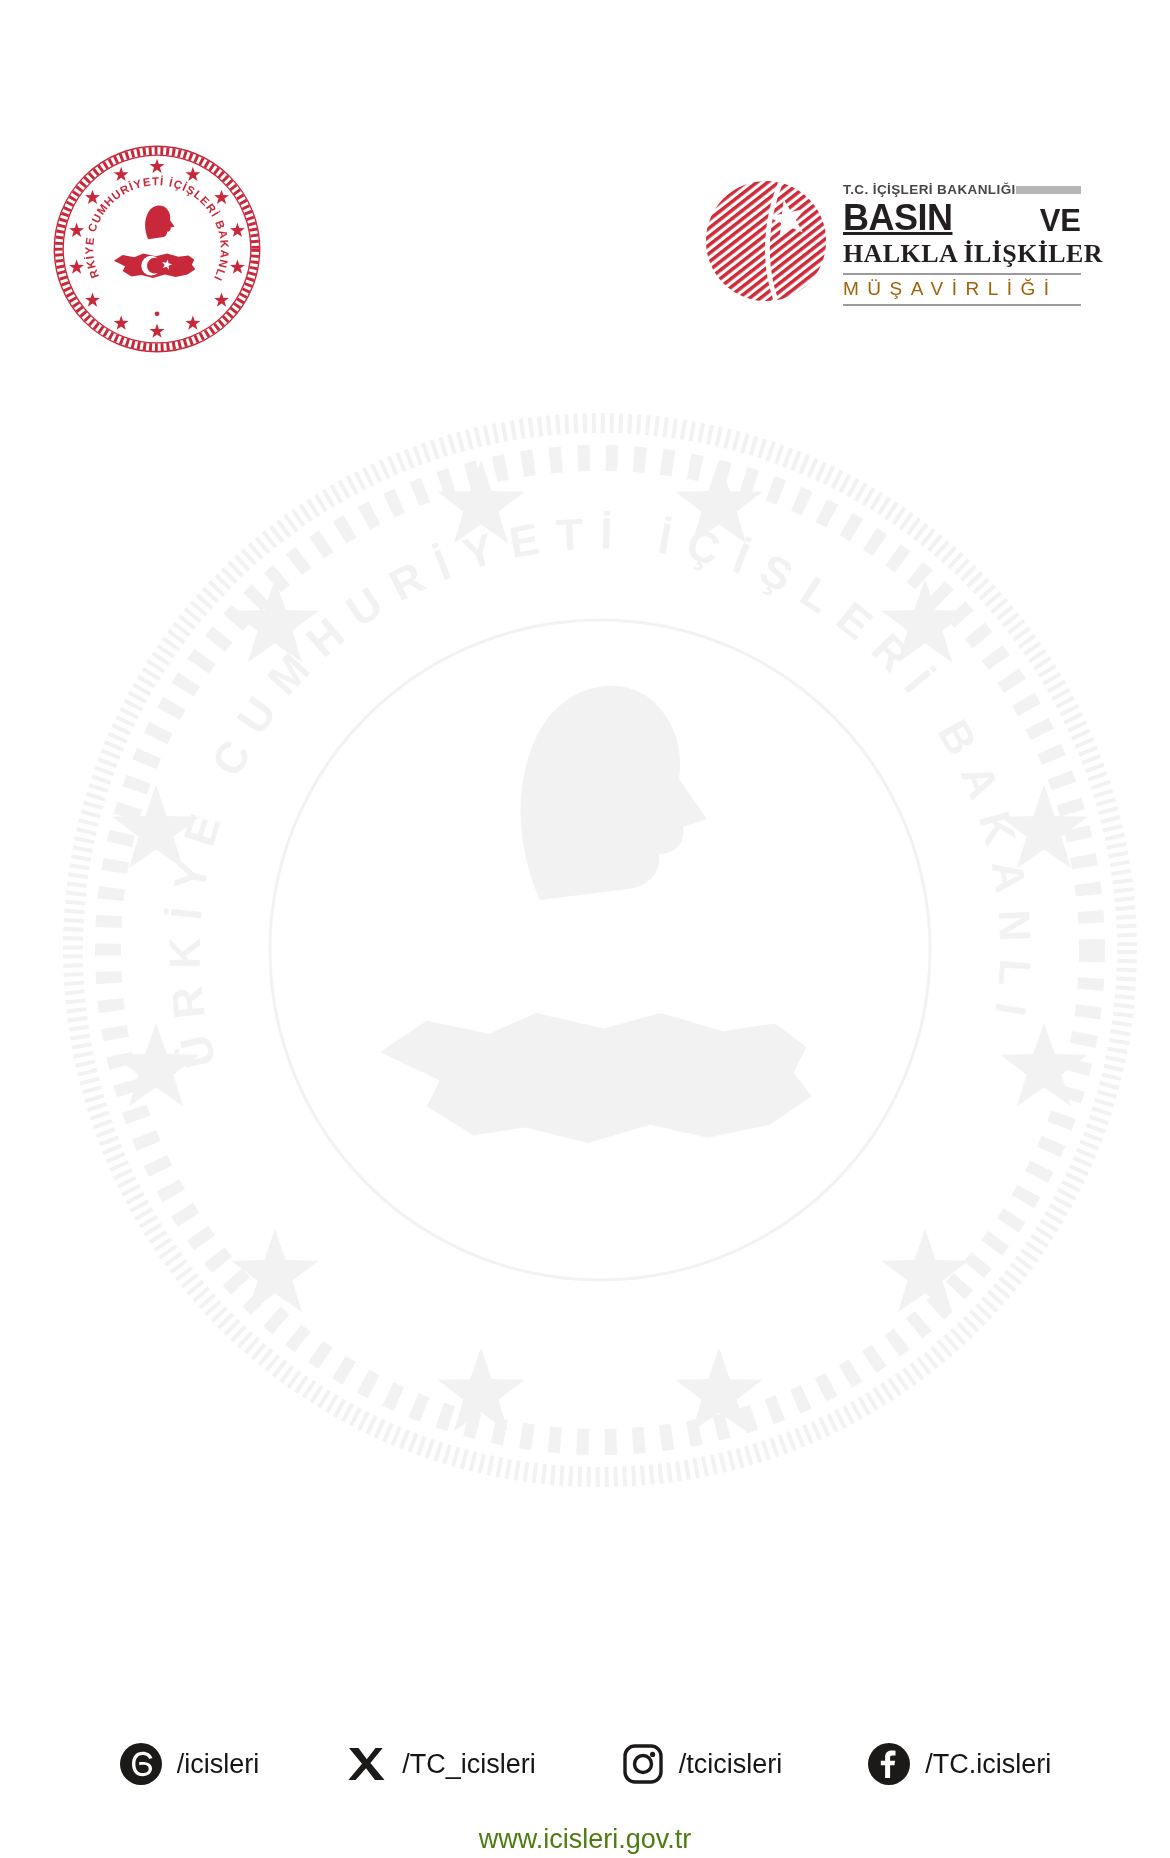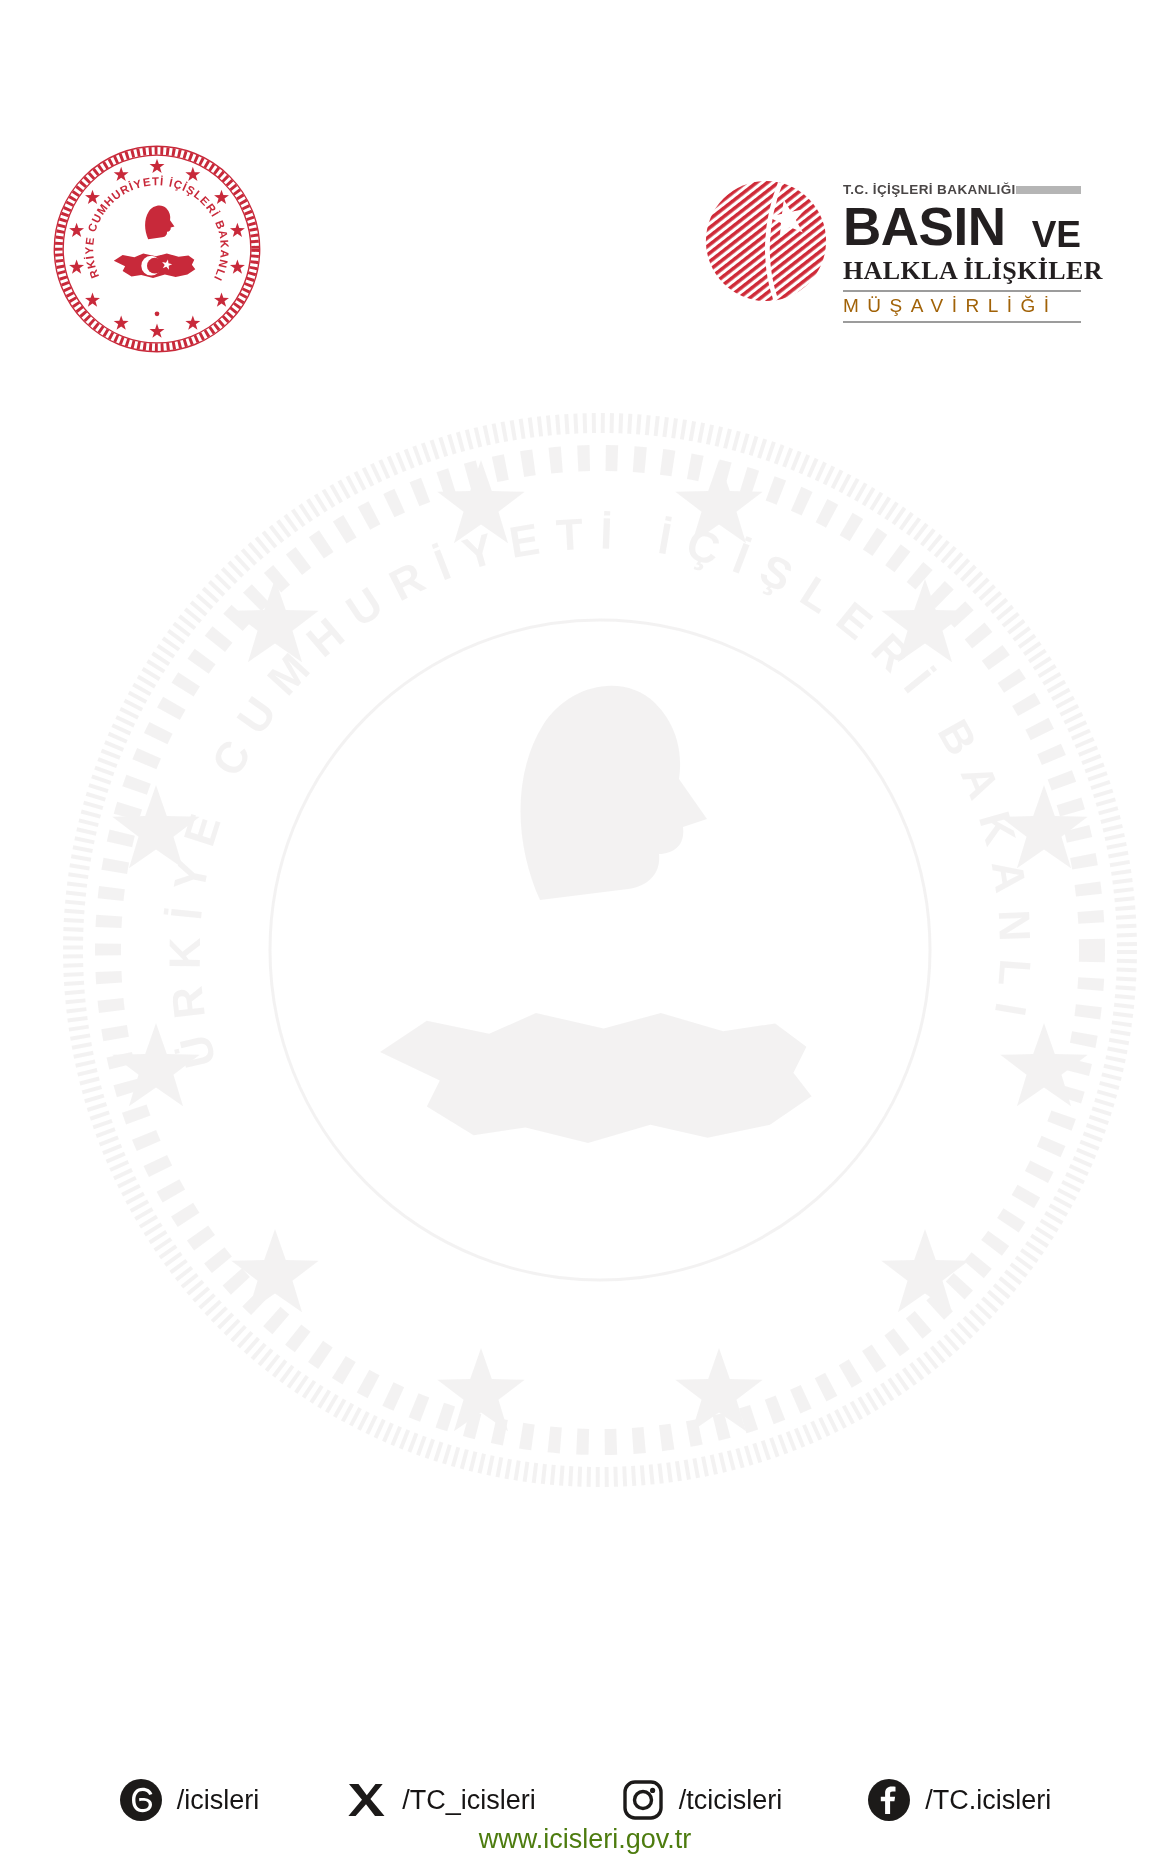--- a/index.html
+++ b/index.html
@@ -15,38 +15,38 @@
   .brand{position:absolute;left:704px;top:168px;width:380px;height:150px;}
   .globe{position:absolute;left:0;top:11px;width:124px;height:124px;}
   .brand-text{position:absolute;left:139px;top:14px;width:238px;}
   .brand-top{display:flex;align-items:center;}
   .brand-ministry{font-family:"Liberation Sans",sans-serif;font-size:13.5px;font-weight:bold;
                   color:#4a4646;letter-spacing:.4px;white-space:nowrap;}
   .brand-bar{flex:1;height:8px;background:var(--bar_gray,#b5b5b5);margin-top:1px;}
   .brand-main{display:flex;align-items:flex-end;justify-content:space-between;
               font-family:"Liberation Sans",sans-serif;font-weight:bold;color:var(--logo_black,#231f20);
               margin-top:3px;line-height:1;}
-  .brand-main .big{font-size:53px;letter-spacing:-.5px;}
-  .brand-main .ve{font-size:37px;}
+  .brand-main .big{font-size:36px;letter-spacing:-.5px;text-decoration:underline;}
+  .brand-main .ve{font-size:31px;}
   .brand-sub{font-family:Liberation Serif, serif;font-weight:bold;color:var(--logo_black,#231f20);
              font-size:26px;letter-spacing:.4px;margin-top:5px;line-height:1;white-space:nowrap;}
   .brand-rule{border:none;border-top:2px solid #9c9c9c;margin:6px 0 4px 0;}
   .brand-musavirlik{font-family:"Liberation Sans",sans-serif;font-size:19px;color:#a16207;
                     letter-spacing:8.5px;line-height:1;white-space:nowrap;}
 
   
   .content{position:absolute;left:70px;width:1030px;top:430px;}
   .para{margin:0 0 30px 0;font-size:28px;line-height:35px;text-align:justify;}
   .para.bold{font-weight:bold;}
   .para.tight{line-height:33.5px;}
 
   
   .social-row{position:absolute;left:0;top:1742px;width:1170px;display:flex;
               justify-content:center;align-items:center;gap:85px;}
-  .social-item{display:flex;align-items:center;gap:14px;margin-top:36px;}
+  .social-item{display:flex;align-items:center;gap:14px;}
   .sicon{width:44px;height:44px;display:inline-block;}
   .handle{font-family:"Liberation Sans",sans-serif;font-size:27px;color:#161414;}
   .website{position:absolute;left:0;top:1824px;width:1170px;text-align:center;
            font-family:"Liberation Sans",sans-serif;font-size:27px;color:#4d7c0f;}
 </style>
 </head>
 <body>
 
 <div class="page">
 

